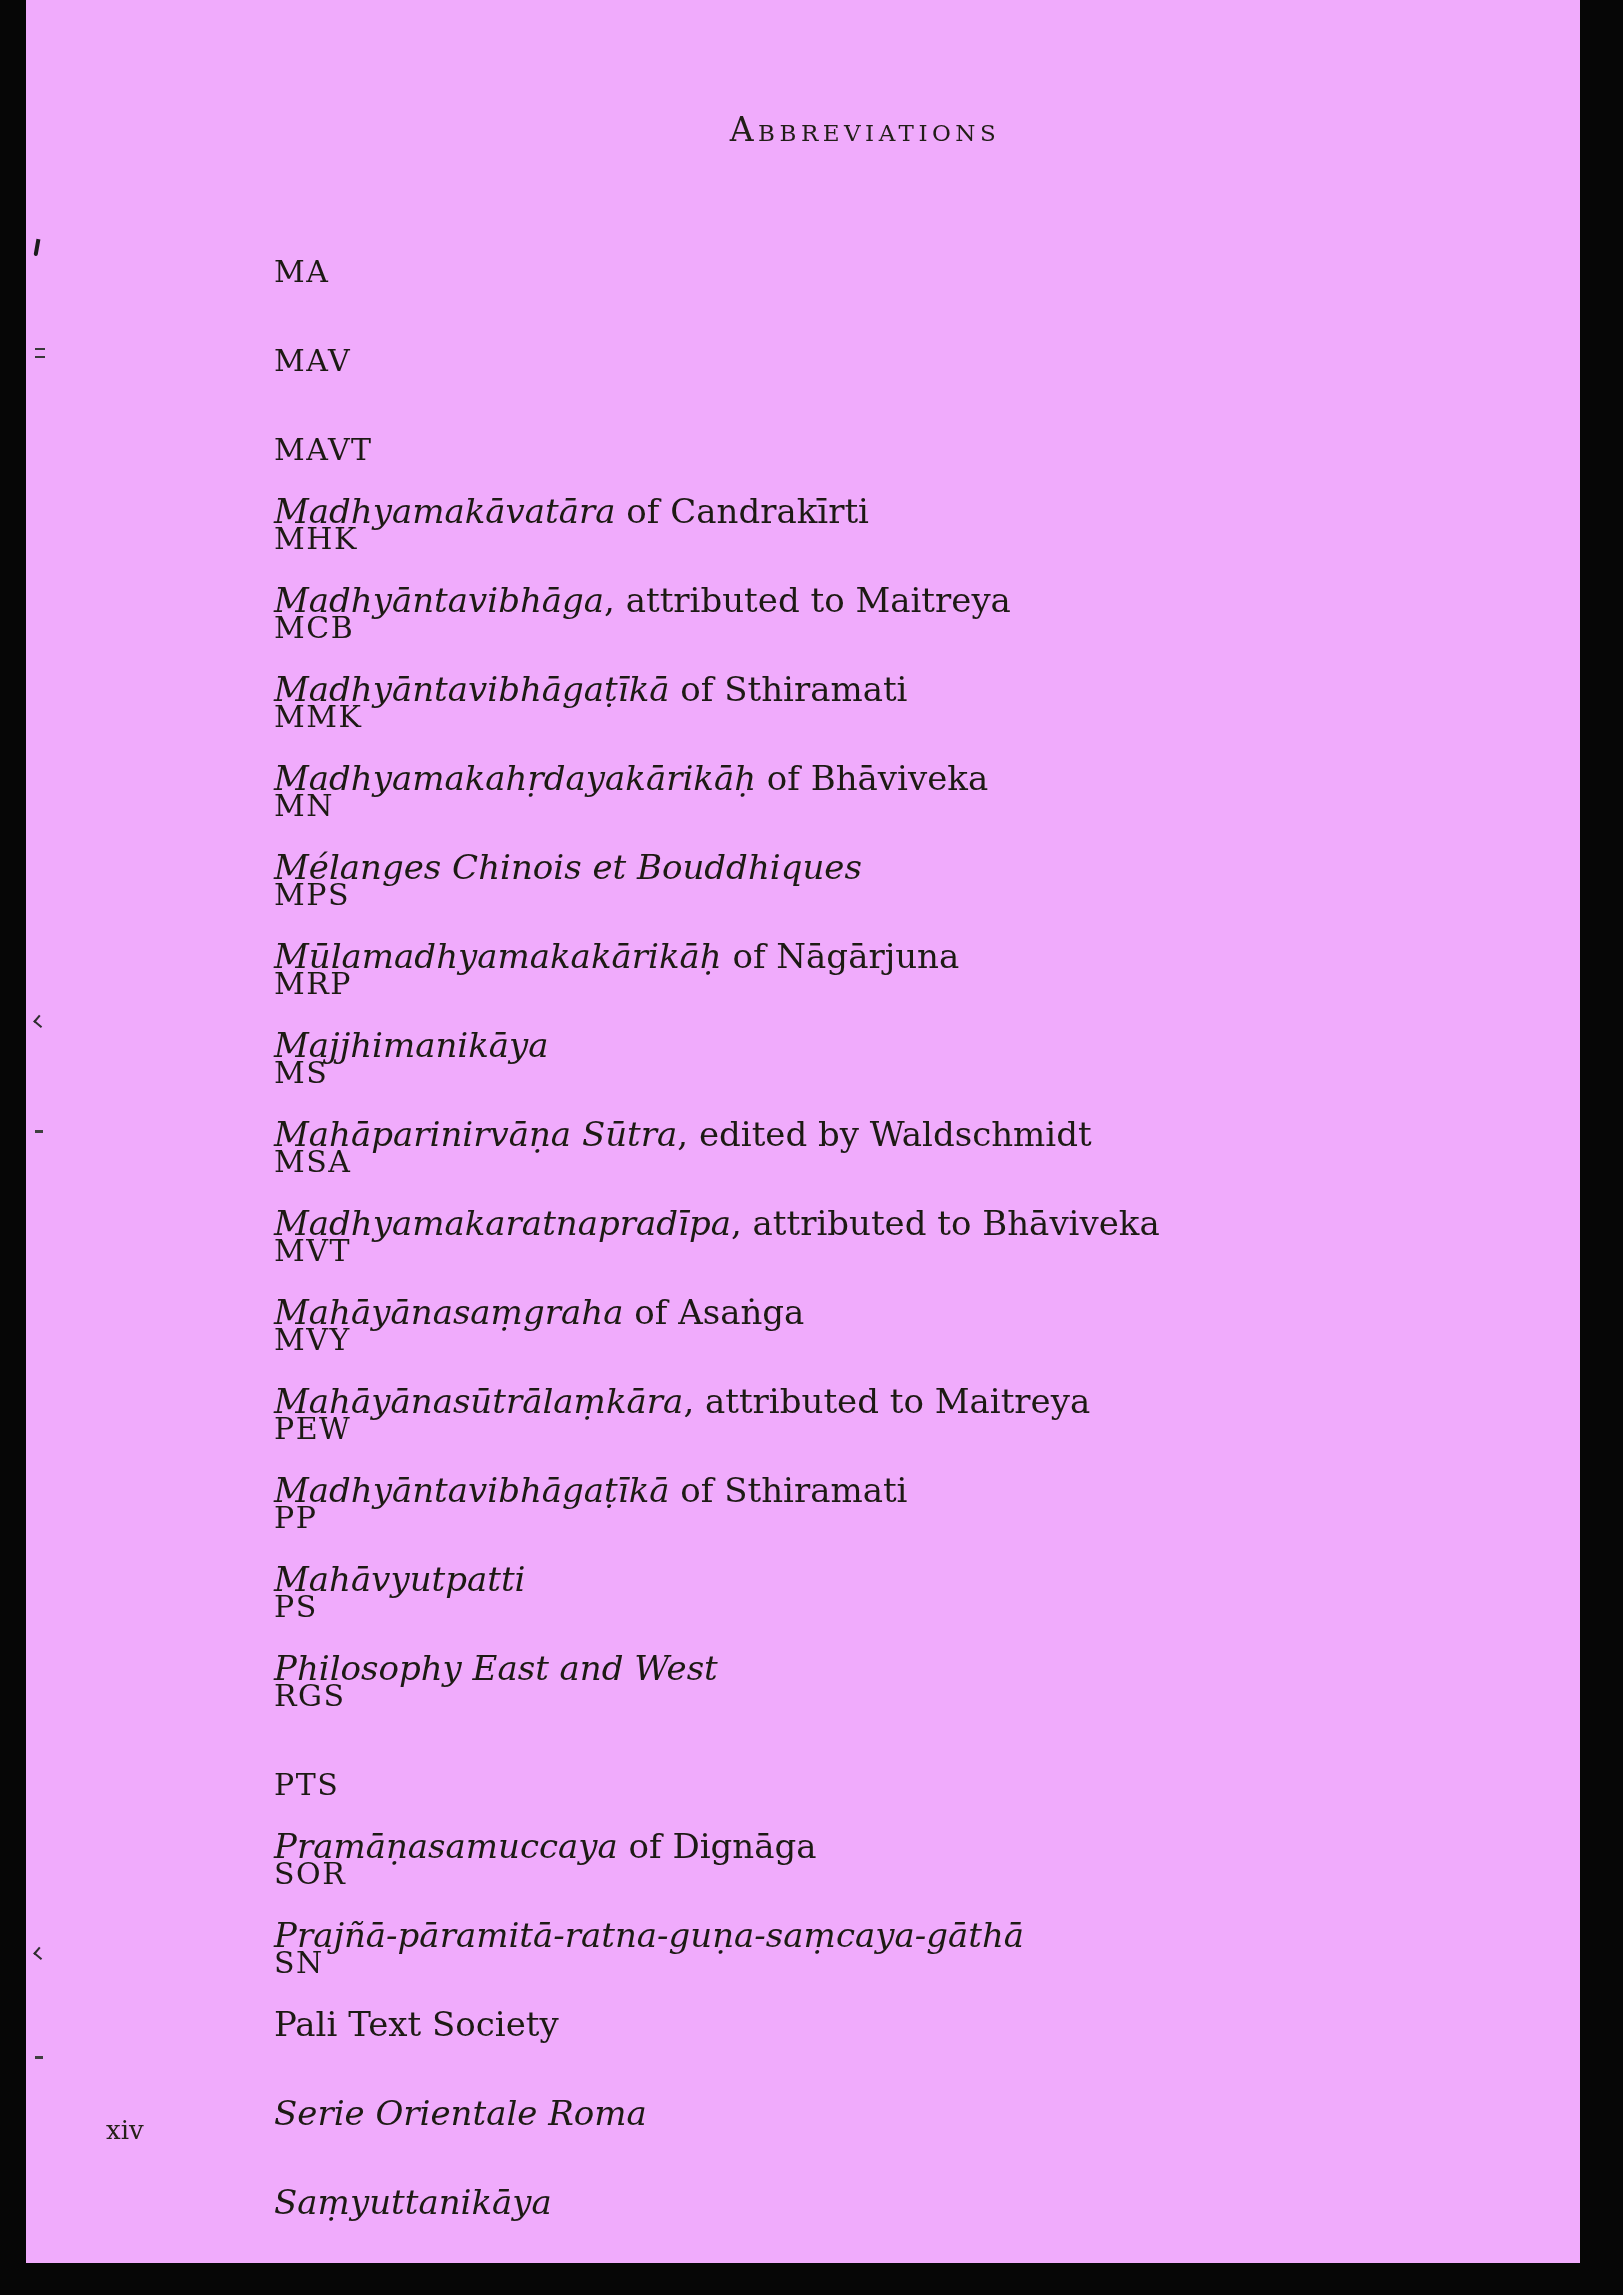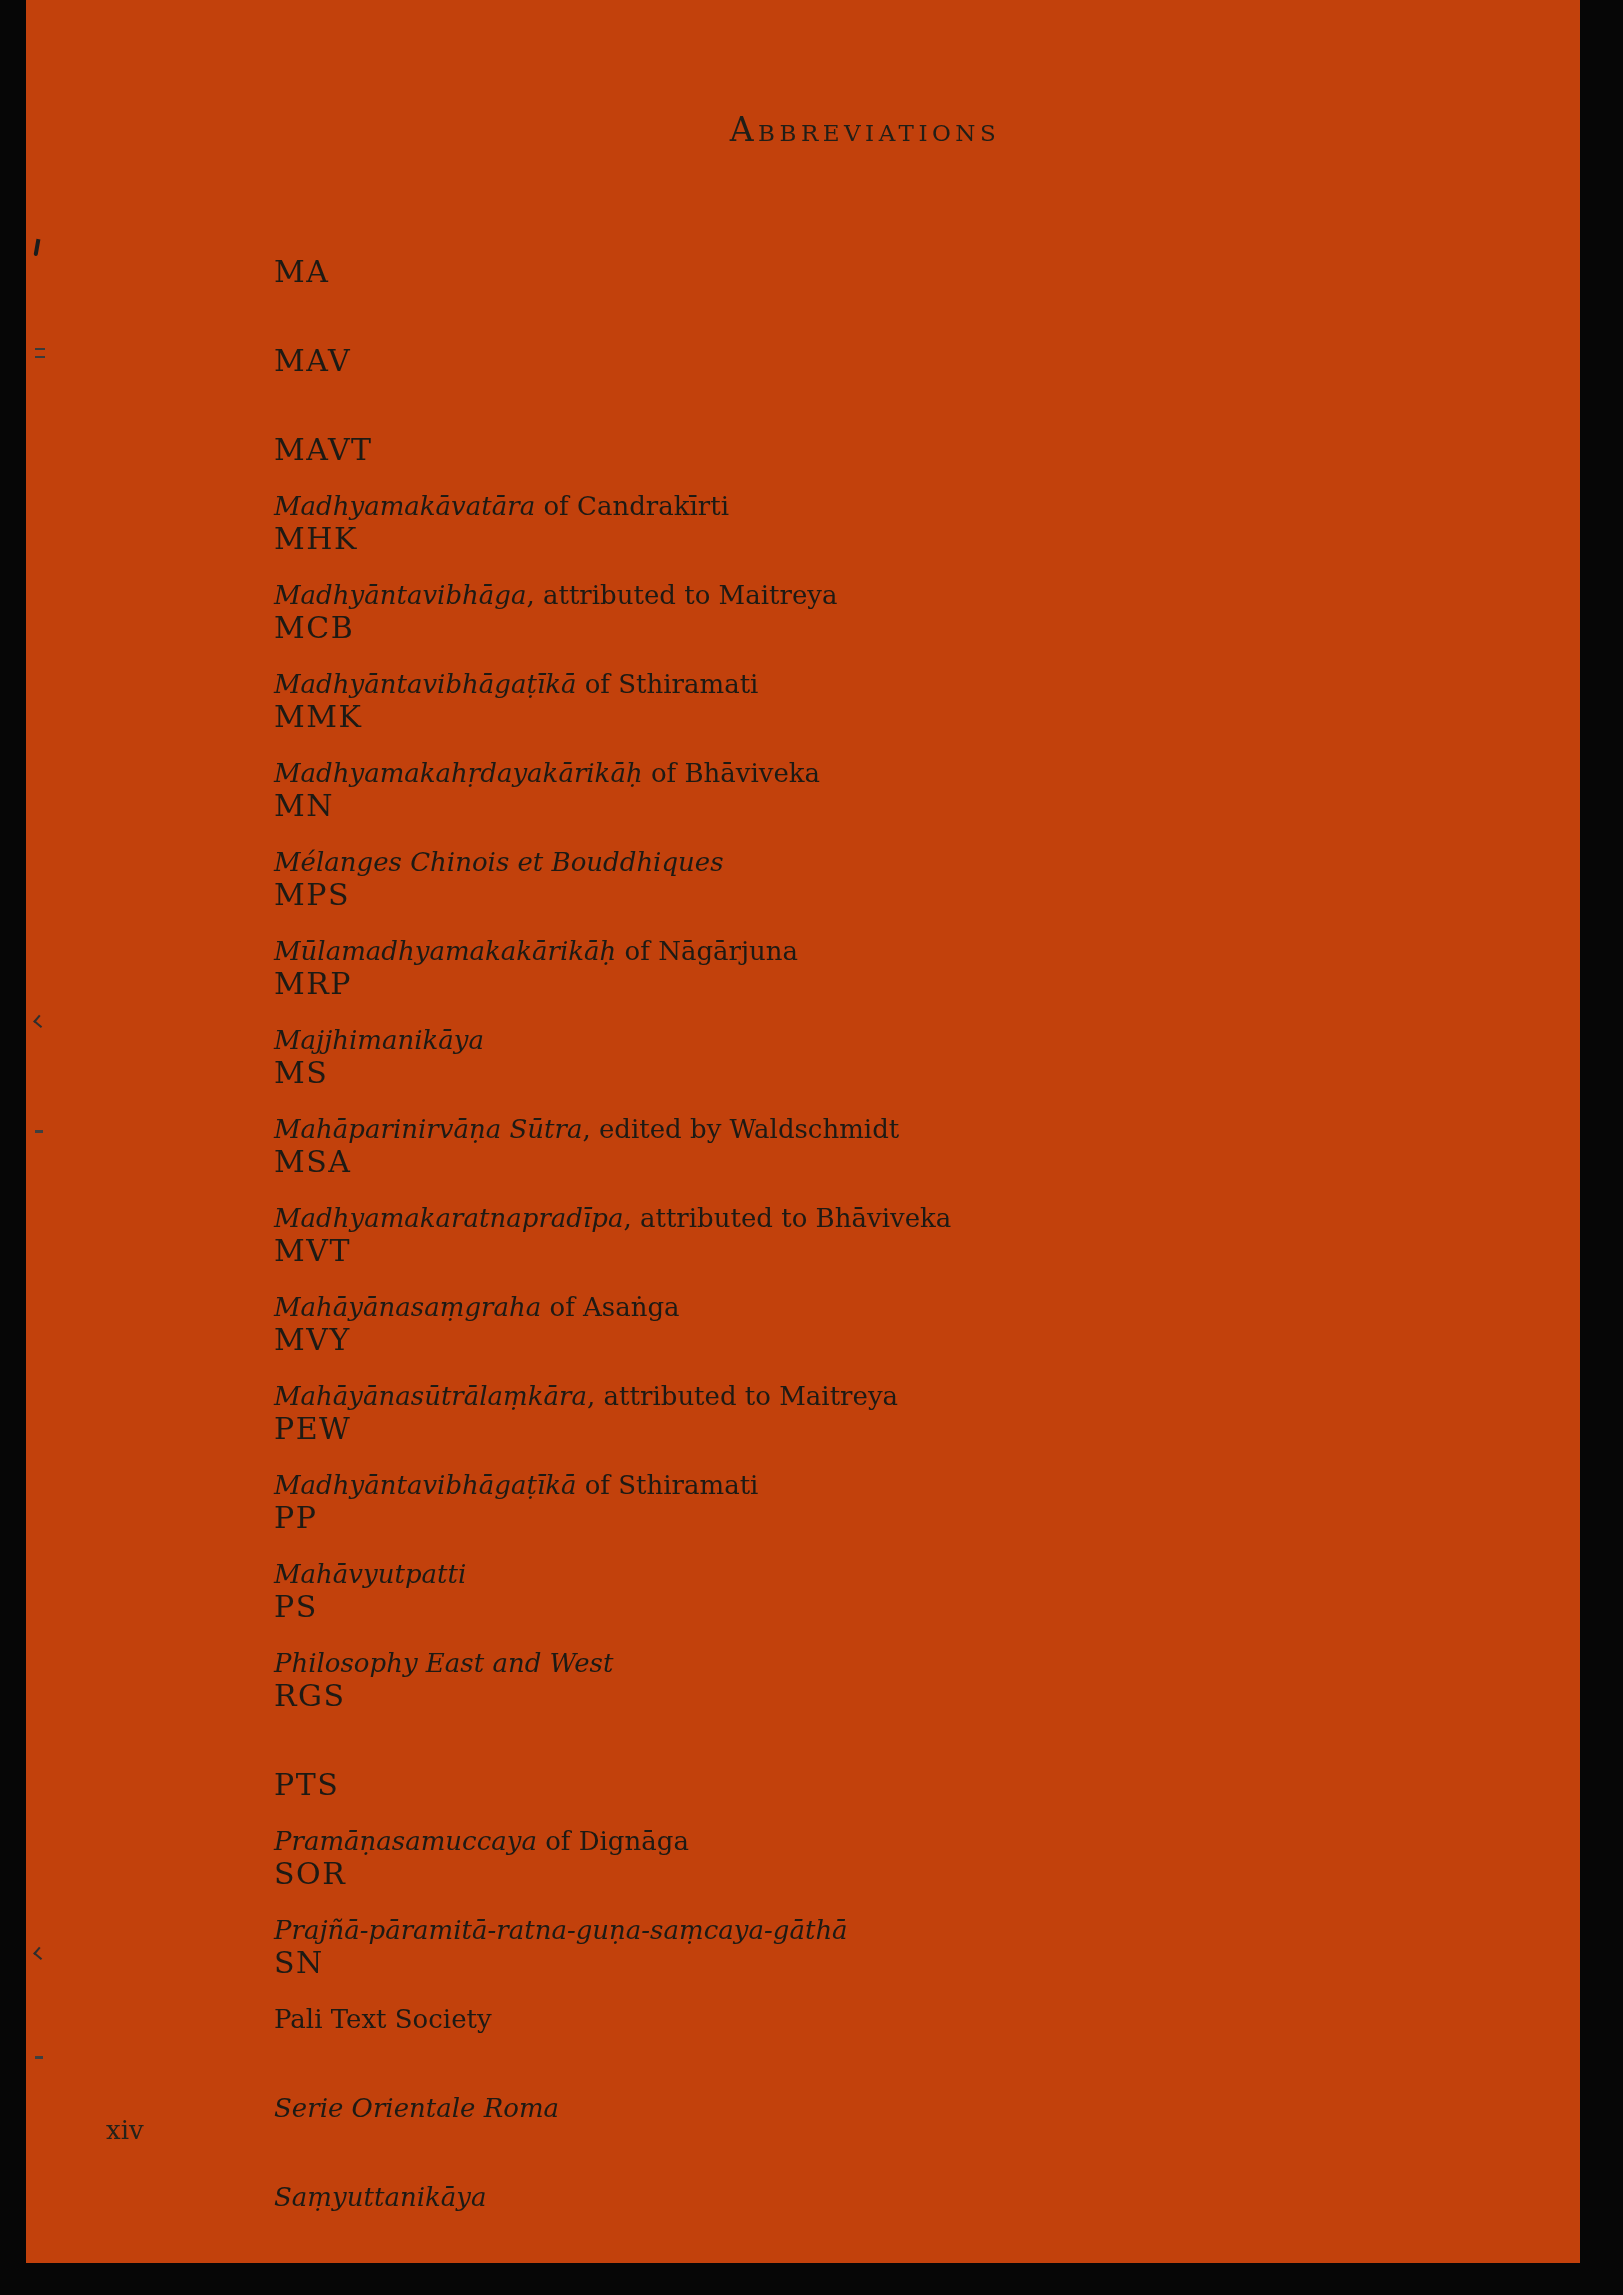--- a/index.html
+++ b/index.html
@@ -6,21 +6,21 @@
   body {
     width: 1624px;
     height: 2295px;
     background: #e8e6e1;
     font-family: "DejaVu Serif", "Liberation Serif", serif;
   }
   .page {
     position: relative;
     width: 1624px;
     height: 2295px;
-    background: #c2410c;
+    background: #f0abfc;
     overflow: hidden;
     color: #1d1a14;
   }
   
   .edge { position: absolute; background: #060606; }
   .edge-left   { left: 0; top: 0; width: 26px; height: 100%; }
   .edge-right  { right: 0; top: 0; width: 44px; height: 100%; }
   .edge-bottom { left: 0; bottom: 0; width: 100%; height: 32px; }
 
   
@@ -53,21 +53,21 @@
     height: 89px;
     flex-direction: column;
   }
   .abbr {
     flex: 0 0 237px;
     font-size: 30px;
     letter-spacing: 1.5px;
     white-space: nowrap;
   }
   .def {
-    font-size: 26px;
+    font-size: 34px;
     white-space: nowrap;
     text-align: center;
   }
   .def em { font-style: italic; }
   .def .note { font-style: normal; }
 
   
   .folio {
     position: absolute;
     top: 2115px;

